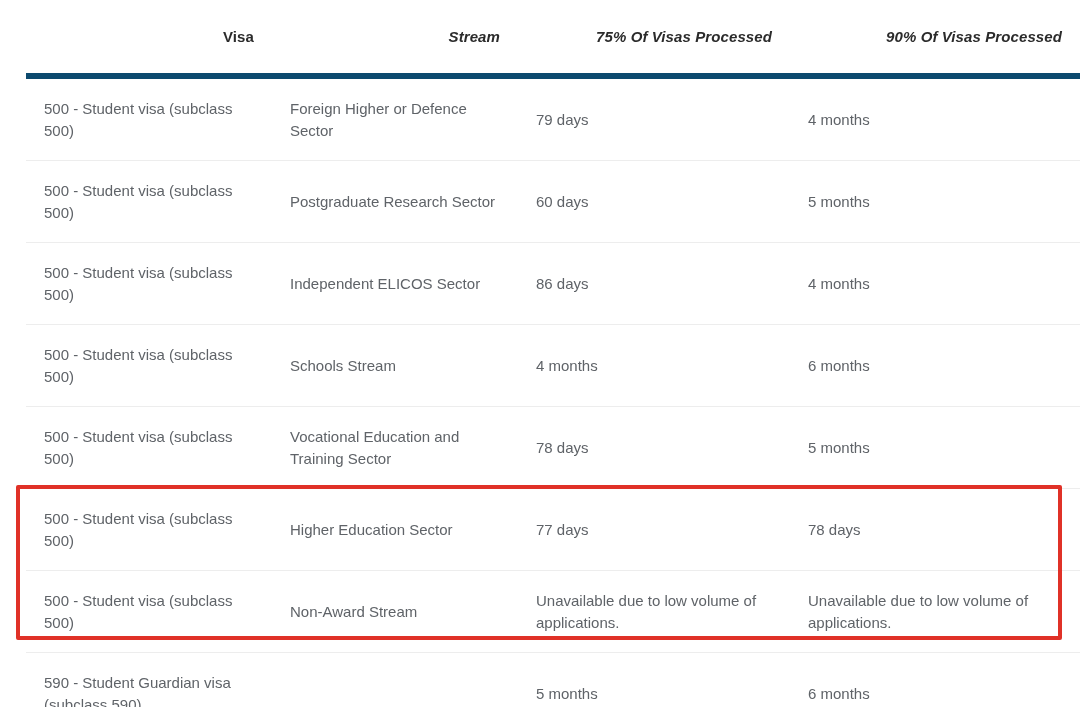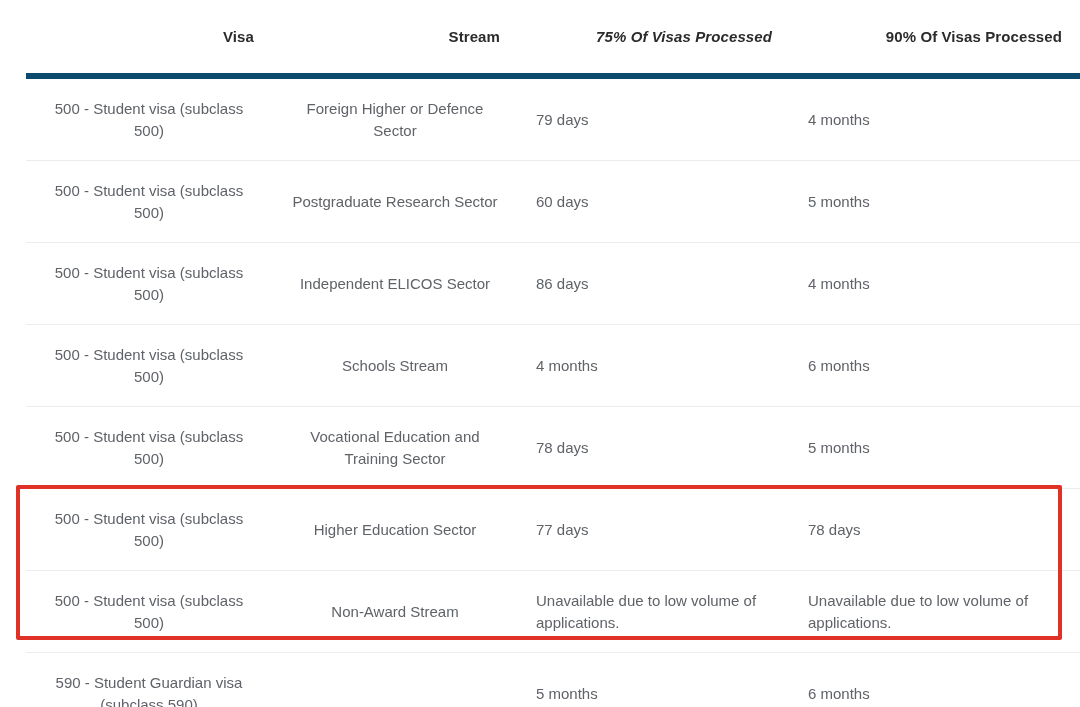--- a/index.html
+++ b/index.html
@@ -49,23 +49,23 @@
     vertical-align: middle;
     font-size: 15px;
     font-weight: bold;
     color: #2b2b2b;
     padding: 0 18px 0 0;
     height: 73px;
     border-bottom: 6px solid #0c4a6e;
     letter-spacing: 0.1px;
   }
   thead th.cell-visa   { padding-left: 18px; }
-  thead th.cell-stream { padding-left: 18px; }
+  thead th.cell-stream { padding-left: 18px; font-style: italic; }
   thead th.cell-p75    { padding-left: 18px; font-style: italic; }
-  thead th.cell-p90    { padding-left: 18px; }
+  thead th.cell-p90    { padding-left: 18px; font-style: italic; }
 
   tbody td {
     text-align: left;
     vertical-align: middle;
     font-size: 15px;
     font-weight: normal;
     color: #5f6368;
     padding: 0 18px 0 18px;
     height: 81px;
     border-bottom: 1px solid #ededed;
@@ -77,21 +77,20 @@
   tbody tr:last-child td { border-bottom: none; }
 
   .cell-text {
     display: block;
   }
 
   
   td.cell-visa .cell-text,
   td.cell-stream .cell-text {
     max-width: 212px;
-    text-align: center;
   }
   td.cell-p75 .cell-text,
   td.cell-p90 .cell-text {
     max-width: 250px;
   }
 
   
   .highlight-box {
     position: absolute;
     left: 16px;

